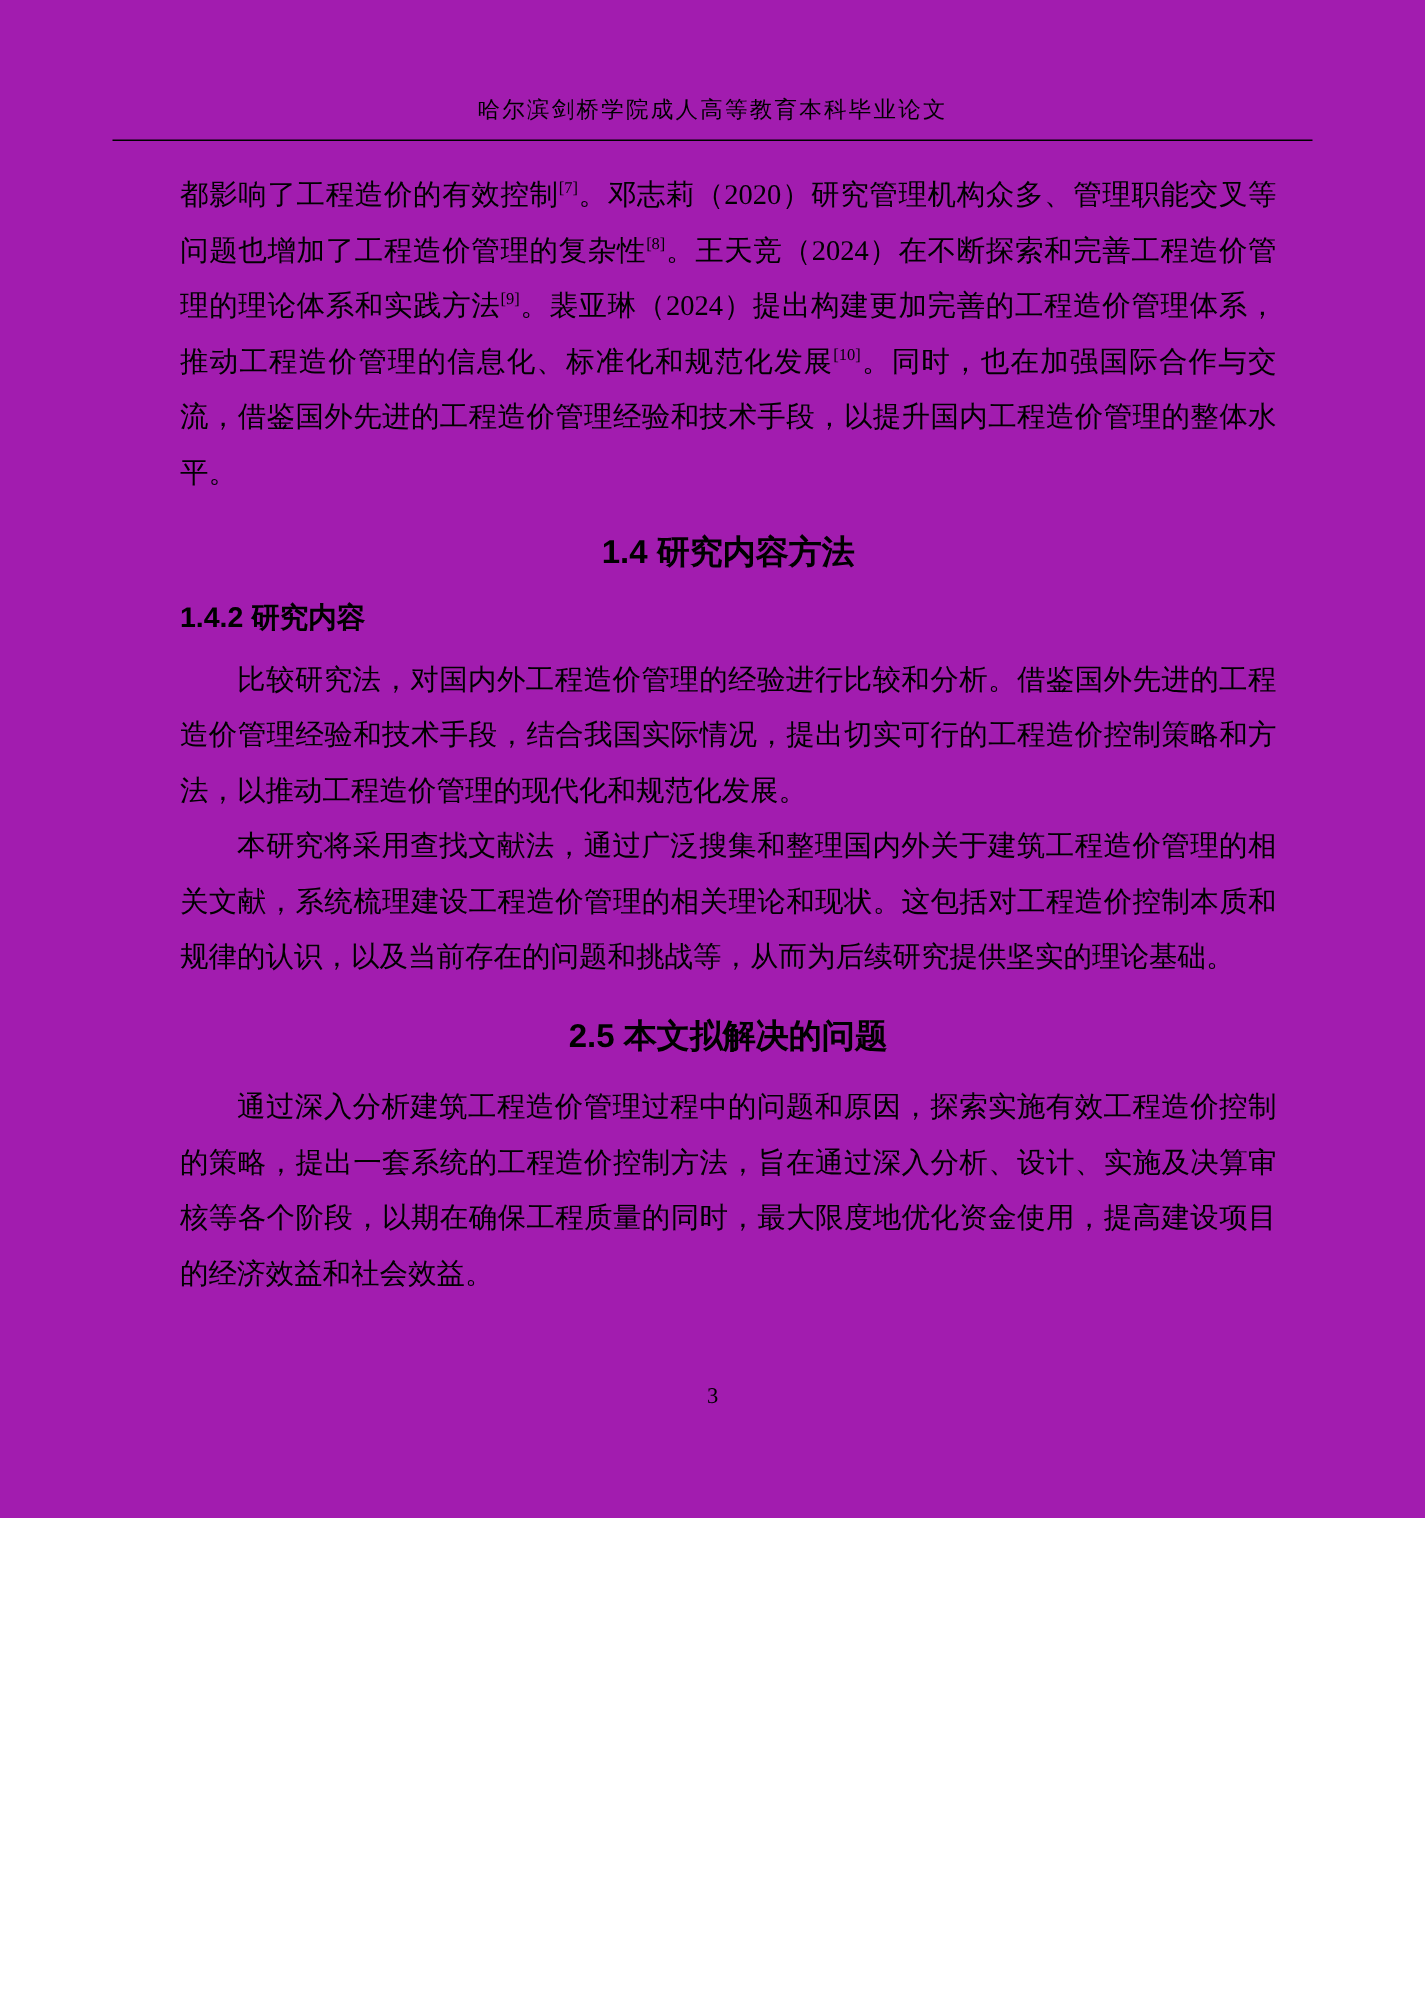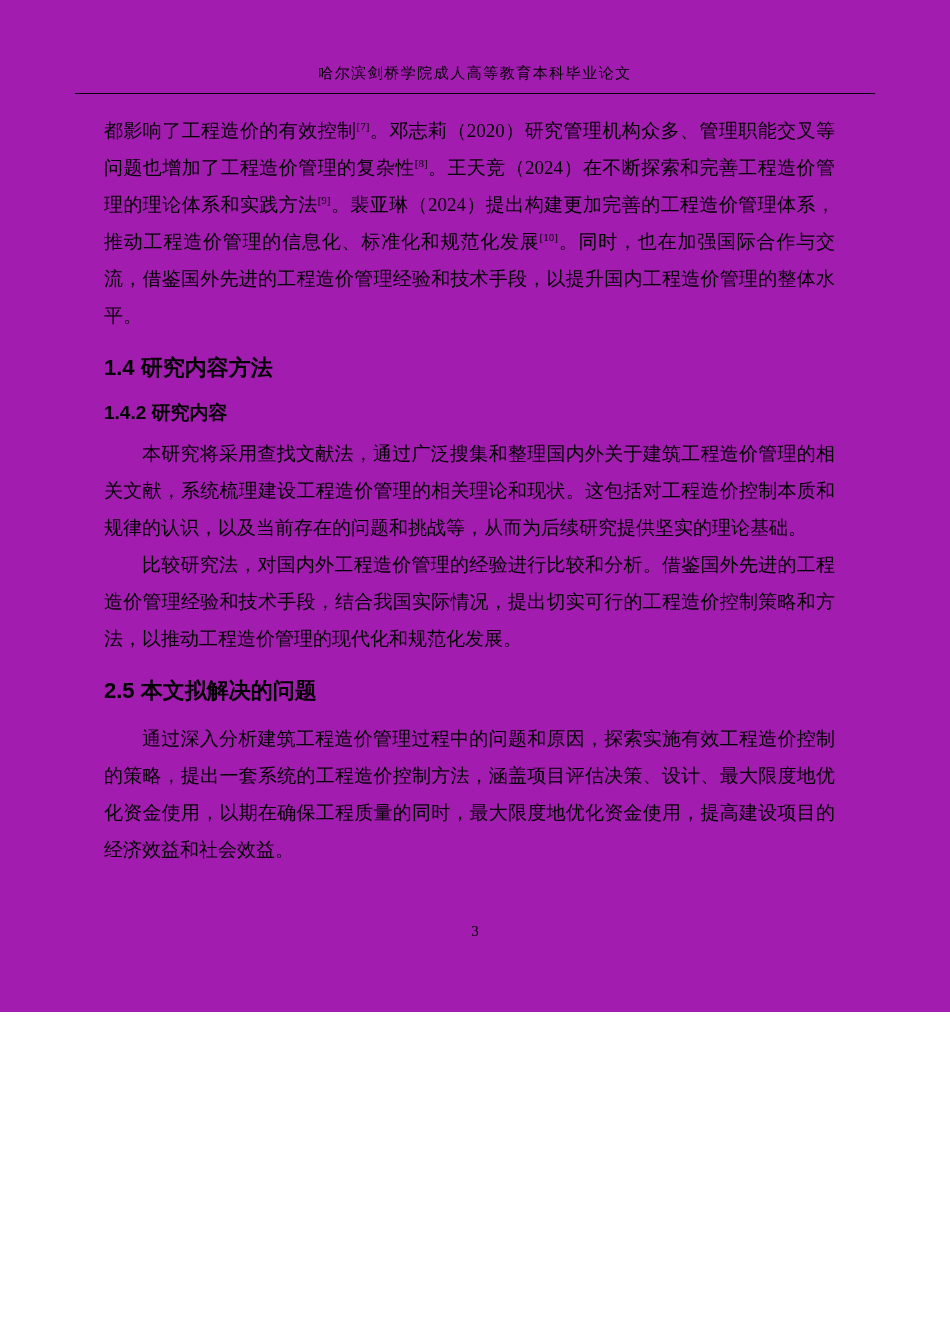--- a/index.html
+++ b/index.html
@@ -25,21 +25,21 @@
     border-bottom: 1px solid #000000;
     padding-bottom: 10px;
   }
   .header-text {
     font-size: 15px;
     letter-spacing: 1.5px;
   }
   .doc-body {
     position: absolute;
     top: 112px;
-    left: 104px;
+    left: 120px;
     width: 731px;
     font-size: 19px;
     line-height: 37px;
     text-align: justify;
     text-justify: inter-ideograph;
   }
   .doc-body p {
     margin: 0;
   }
   .doc-body p.indent {
@@ -53,20 +53,21 @@
   .doc-body h1, .doc-body h2, .doc-body h3 {
     font-family: "Liberation Sans", "DejaVu Sans", sans-serif;
     font-weight: bold;
     text-align: left;
     text-indent: 0;
     line-height: 1.3;
   }
   .doc-body h2 {
     font-size: 22px;
     margin: 20px 0 14px 0;
+    text-align: center;
   }
   .doc-body h3 {
     font-size: 19px;
     margin: 18px 0 10px 0;
   }
   .doc-body h1 {
     font-size: 26px;
     margin: 44px 0 0 0;
   }
   .page-footer {
@@ -84,23 +85,23 @@
 <div class="page">
 
   <div class="page-header">
     <div class="header-text">哈尔滨剑桥学院成人高等教育本科毕业论文</div>
   </div>
 
   <div class="doc-body" id="doc-body">
       <p><span>都影响了工程造价的有效控制</span><sup>[7]</sup><span>。邓志莉（2020）研究管理机构众多、管理职能交叉等问题也增加了工程造价管理的复杂性</span><sup>[8]</sup><span>。王天竞（2024）在不断探索和完善工程造价管理的理论体系和实践方法</span><sup>[9]</sup><span>。裴亚琳（2024）提出构建更加完善的工程造价管理体系，推动工程造价管理的信息化、标准化和规范化发展</span><sup>[10]</sup><span>。同时，也在加强国际合作与交流，借鉴国外先进的工程造价管理经验和技术手段，以提升国内工程造价管理的整体水平。</span></p>
       <h2>1.4 研究内容方法</h2>
       <h3>1.4.2 研究内容</h3>
+      <p class="indent"><span>比较研究法，对国内外工程造价管理的经验进行比较和分析。借鉴国外先进的工程造价管理经验和技术手段，结合我国实际情况，提出切实可行的工程造价控制策略和方法，以推动工程造价管理的现代化和规范化发展。</span></p>
       <p class="indent"><span>本研究将采用查找文献法，通过广泛搜集和整理国内外关于建筑工程造价管理的相关文献，系统梳理建设工程造价管理的相关理论和现状。这包括对工程造价控制本质和规律的认识，以及当前存在的问题和挑战等，从而为后续研究提供坚实的理论基础。</span></p>
-      <p class="indent"><span>比较研究法，对国内外工程造价管理的经验进行比较和分析。借鉴国外先进的工程造价管理经验和技术手段，结合我国实际情况，提出切实可行的工程造价控制策略和方法，以推动工程造价管理的现代化和规范化发展。</span></p>
       <h2>2.5 本文拟解决的问题</h2>
-      <p class="indent"><span>通过深入分析建筑工程造价管理过程中的问题和原因，探索实施有效工程造价控制的策略，提出一套系统的工程造价控制方法，涵盖项目评估决策、设计、最大限度地优化资金使用，以期在确保工程质量的同时，最大限度地优化资金使用，提高建设项目的经济效益和社会效益。</span></p>
+      <p class="indent"><span>通过深入分析建筑工程造价管理过程中的问题和原因，探索实施有效工程造价控制的策略，提出一套系统的工程造价控制方法，旨在通过深入分析、设计、实施及决算审核等各个阶段，以期在确保工程质量的同时，最大限度地优化资金使用，提高建设项目的经济效益和社会效益。</span></p>
     </div>
 
   <div class="page-footer">
     <span class="page-number">3</span>
   </div>
 
 </div>
 
 </body></html>

